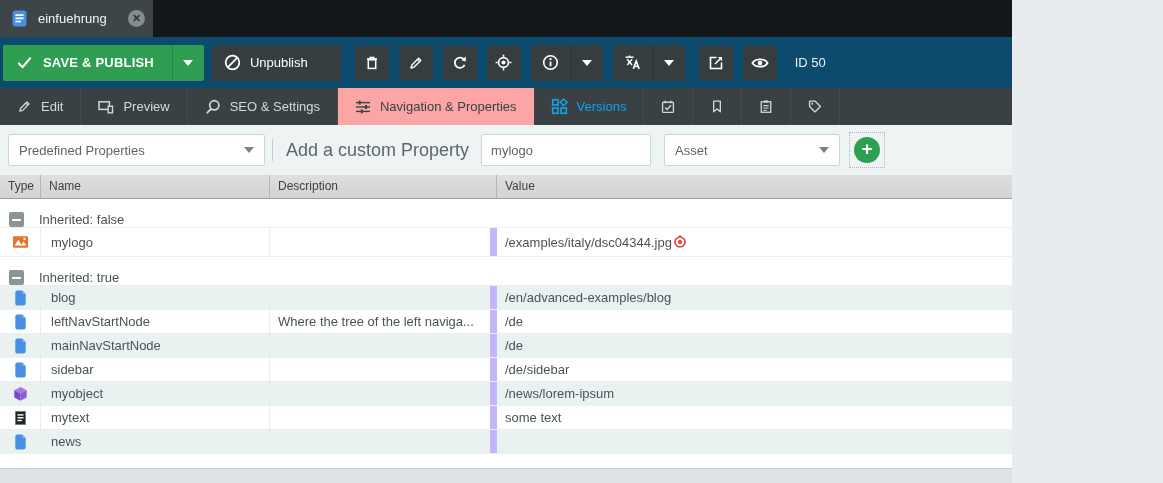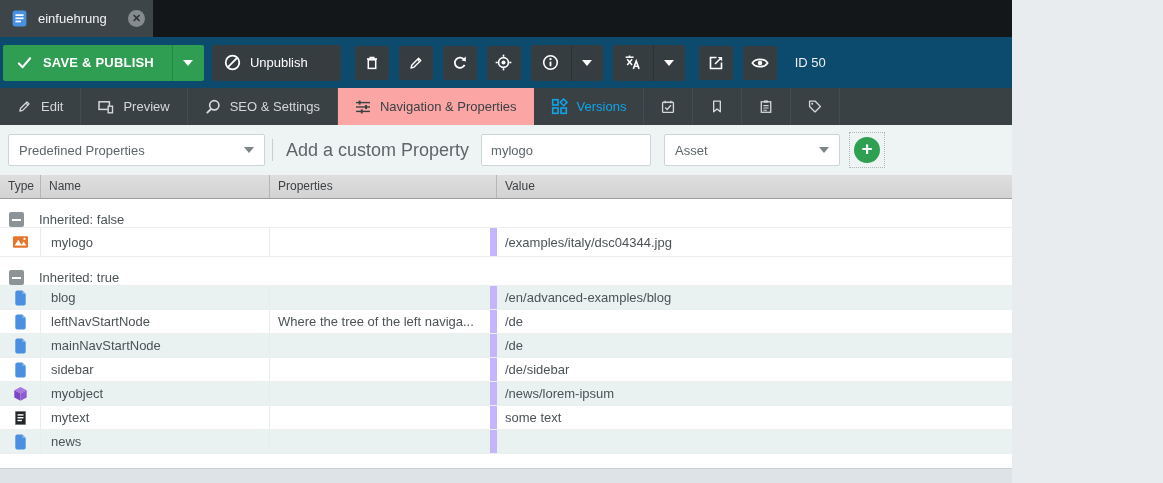--- a/index.html
+++ b/index.html
@@ -64,21 +64,21 @@
   .minusbox { width:15px; height:15px; border-radius:2px; background:#8d9497; position:relative; cursor:pointer; flex:0 0 auto; }
   .minusbox::after { content:""; position:absolute; left:3px; right:3px; top:6.5px; height:2px; background:#fff; }
   .grouphdr .glabel { margin-left:15px; font-size:13px; color:#4b5356; }
   .trow { height:24px; background:#fff; border-bottom:1px solid #ebefef; font-size:13px; color:#4b5356; cursor:pointer; }
   .trow.alt { background:#e9f1f1; }
   .trow.tall { height:29px; }
   .trow > div { display:flex; align-items:center; overflow:hidden; white-space:nowrap; }
   .c-type { justify-content:center; border-right:1px solid #e7ecec; }
   .c-name { padding-left:10px; border-right:1px solid #e7ecec; }
   .c-desc { padding-left:8px; border-right:7px solid #c4b5fd; }
-  .c-value { padding:0 13px 0 8px; justify-content:space-between; border-right:1px solid #e7ecec; }
+  .c-value { padding:0 13px 0 8px; border-right:1px solid #e7ecec; }
   .c-inh { justify-content:center; border-right:1px solid #e7ecec; }
   .checkbox { width:16px; height:16px; border:1px solid #999fa2; border-radius:2px; background:#fdfdfd; position:relative; cursor:pointer; }
   .checkbox svg { position:absolute; left:1px; top:-1px; }
   .gridgap { height:14px; background:#fff; }
   .footer { height:15px; background:#dde3e6; border-top:1px solid #c9d0d3; }
 </style>
 </head>
 <body>
 
 <svg width="0" height="0" style="position:absolute">
@@ -372,21 +372,21 @@
     </div>
     <div class="plus-wrap">
       <div class="plus-btn"><span>+</span></div>
     </div>
   </div>
 
   <div class="grid">
     <div class="ghead gcols">
       <div class="hc">Type</div>
       <div class="hc">Name</div>
-      <div class="hc">Properties</div>
+      <div class="hc">Description</div>
       <div class="hc">Value</div>
       <div class="hc last">Inheritable</div>
       <div></div>
     </div>
     <div id="gridbody">
   <div class="grouphdr">
     <span class="minusbox"></span>
     <span class="glabel">Inherited: false</span>
   </div>
 

